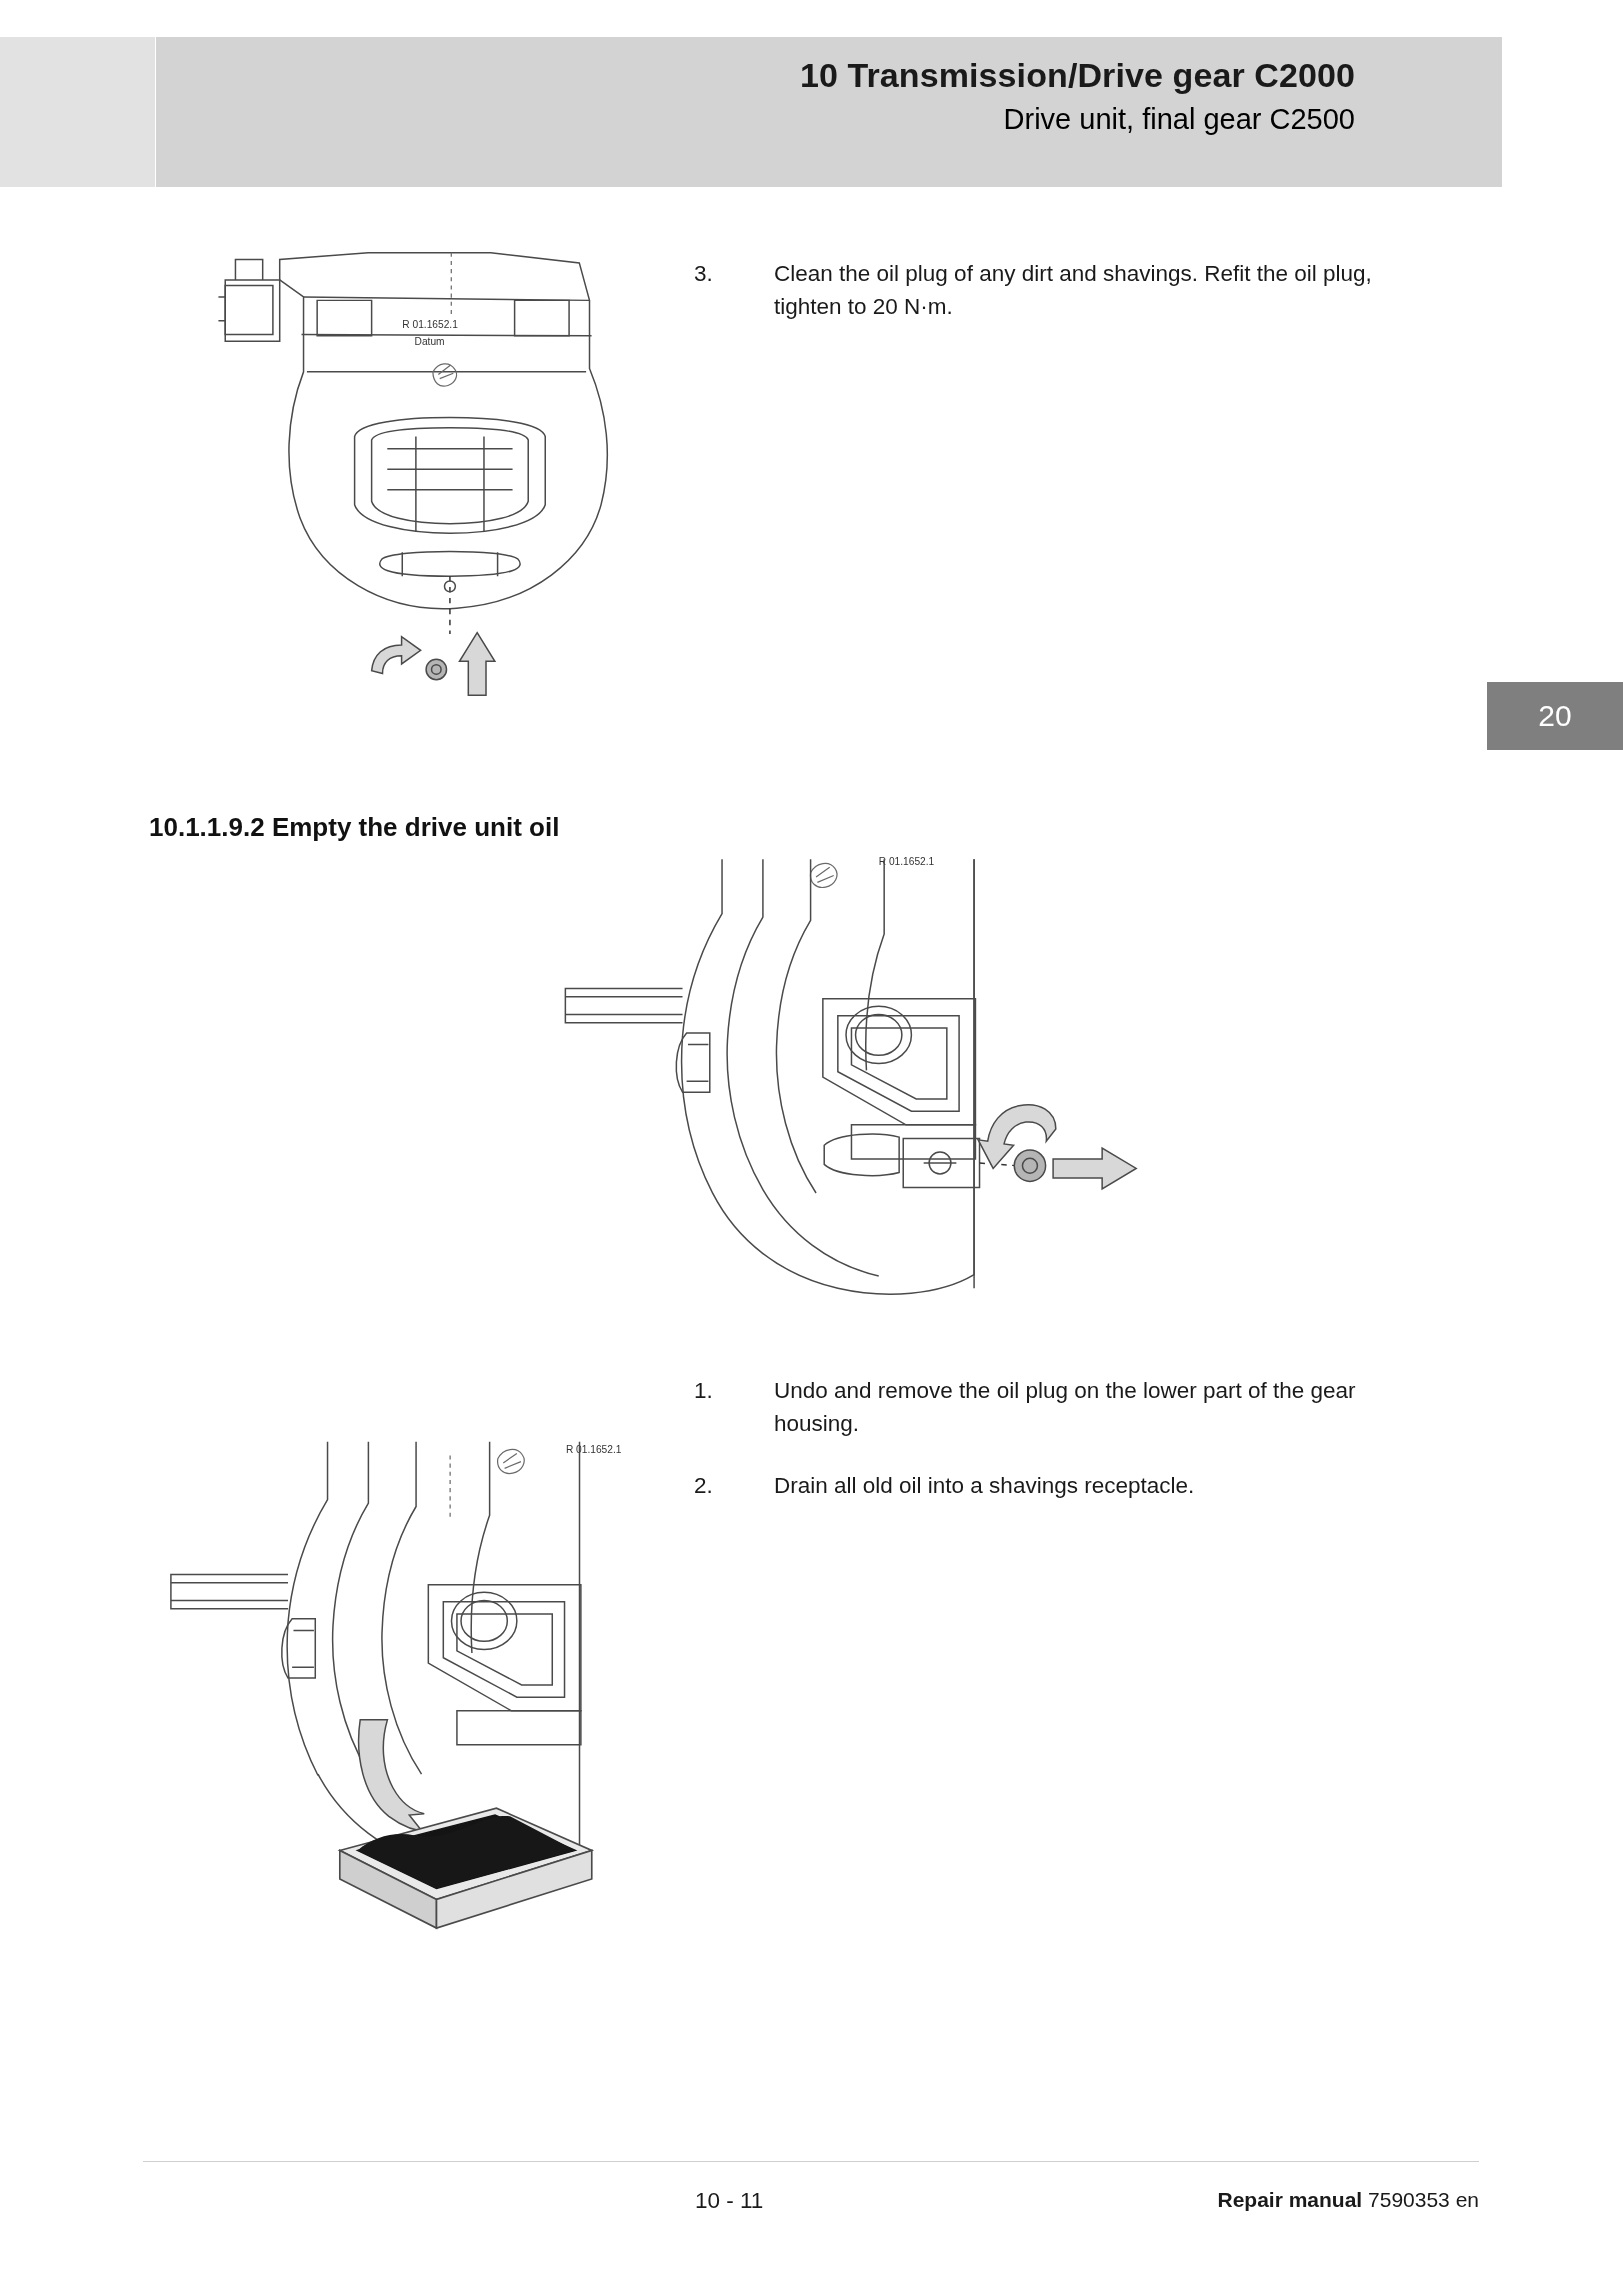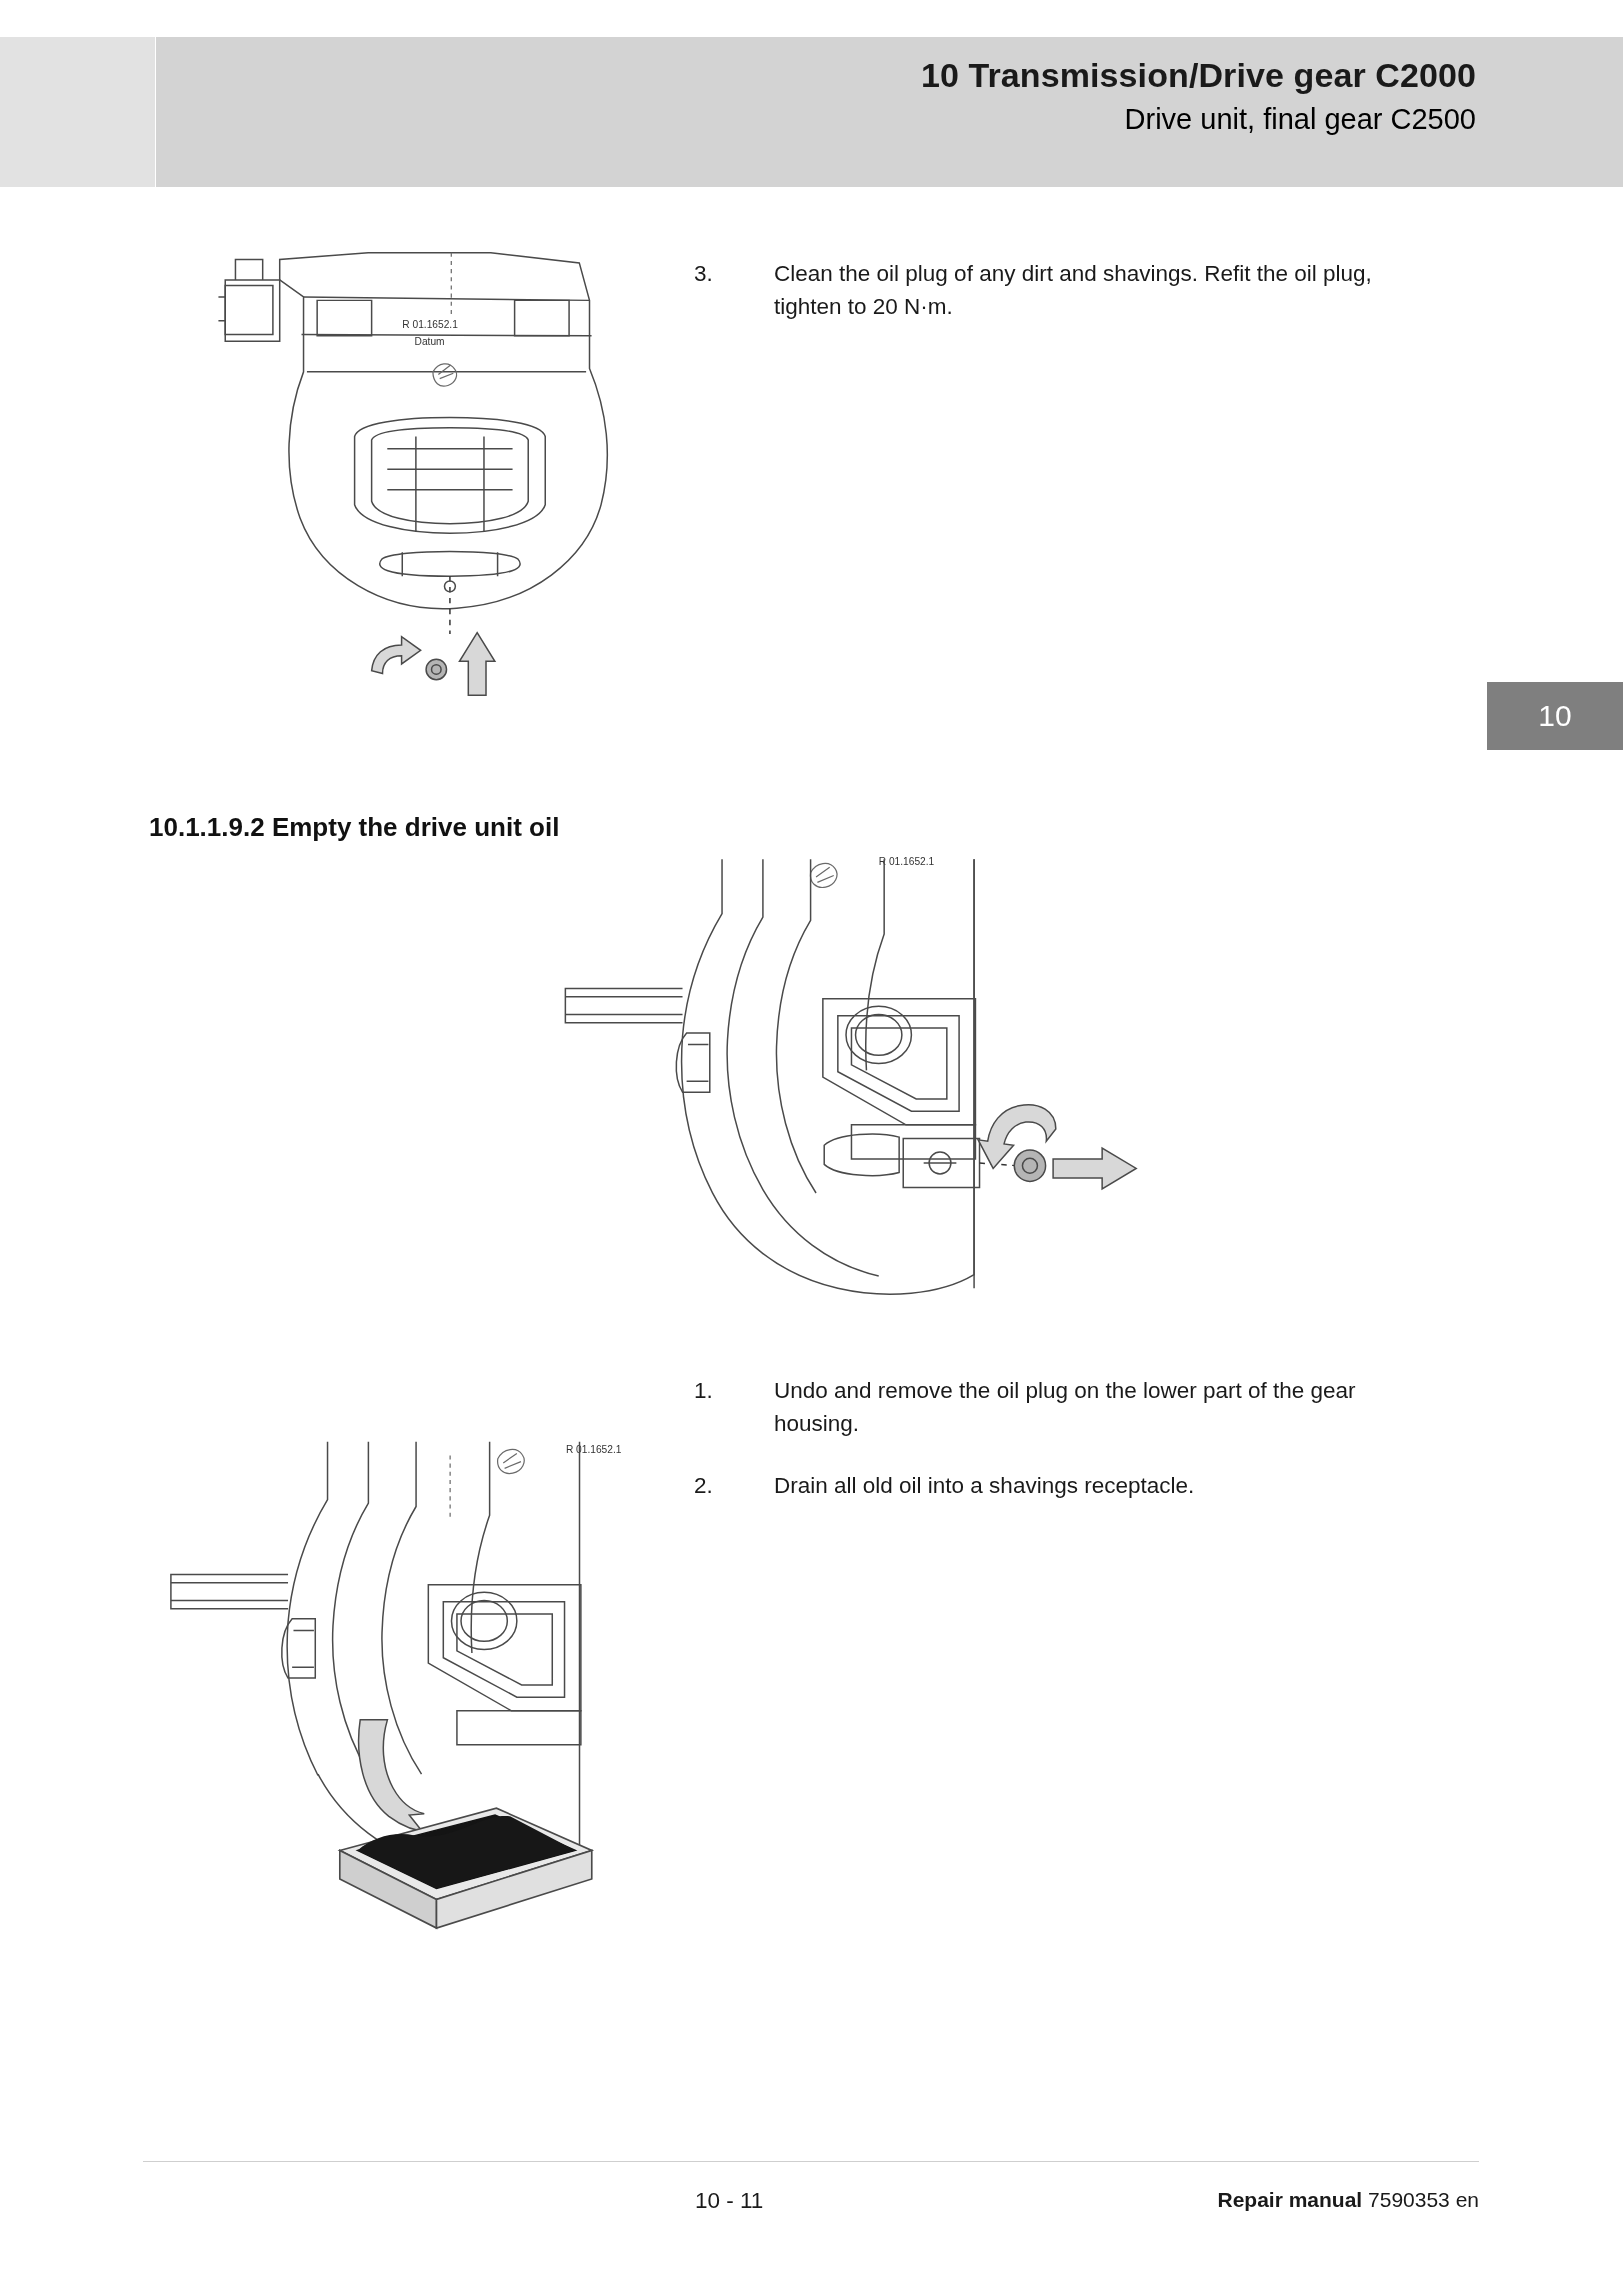--- a/index.html
+++ b/index.html
@@ -17,21 +17,21 @@
     height: 2295px;
     background: #ffffff;
     overflow: hidden;
   }
 
   
   .header {
     position: absolute;
     left: 0;
     top: 37px;
-    width: 1623px;
+    width: 1502px;
     height: 150px;
     background: #d3d3d3;
   }
   .header-leftband {
     position: absolute;
     left: 0;
     top: 0;
     width: 155px;
     height: 150px;
     background: #e2e2e2;
@@ -138,21 +138,21 @@
 <div class="page">
 
   <div class="header">
     <div class="header-leftband"></div>
     <div class="header-text">
       <div class="header-title">10 Transmission/Drive gear C2000</div>
       <div class="header-subtitle">Drive unit, final gear C2500</div>
     </div>
   </div>
 
-  <div class="chapter-tab">10</div>
+  <div class="chapter-tab">20</div>
 
   <div class="figure" style="left:198px; top:232px; width:463px; height:484px;">
     <svg width="463" height="484" viewBox="0 0 680 710" xmlns="http://www.w3.org/2000/svg">
       <g>
 
         <path class="thin" d="M120 70 L120 40 L250 30 L430 30 L560 45 L575 100 L575 200
                               C600 260 610 330 592 400
                               C570 480 490 545 380 552
                               C270 560 180 500 150 420
                               C125 350 130 270 155 205 L155 95 Z"></path>

